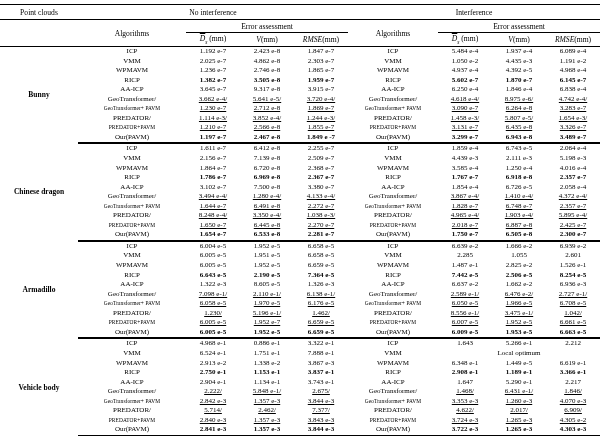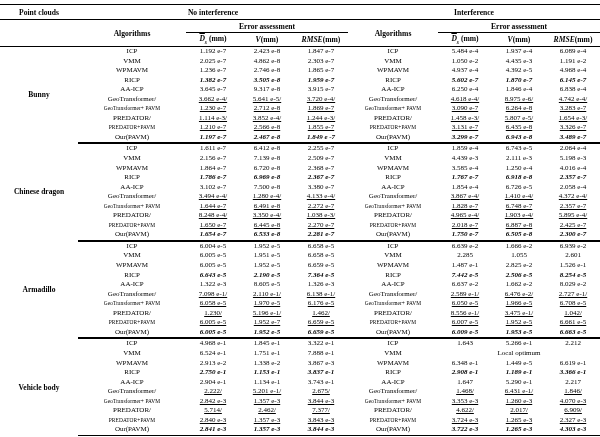--- a/index.html
+++ b/index.html
@@ -8,34 +8,34 @@
     padding-top: 4px;
     font-family: "Liberation Serif", "DejaVu Serif", serif;
     color: #000;
     -webkit-font-smoothing: antialiased;
   }
   table {
     border-collapse: collapse; table-layout: fixed; width: 600px;
     border-top: 1.5px solid #000;
   }
   th, td { padding: 0; text-align: center; vertical-align: middle; overflow: hidden; white-space: nowrap; }
-  thead th { font-weight: bold; font-size: 7.6px; }
+  thead th { font-weight: normal; font-size: 7.6px; }
   thead tr.r1 th { height: 14px; border-bottom: 1.2px solid #000; }
   thead tr.r2 th { height: 12px; margin-top: 29px; }
   thead th.ea { border-bottom: 0.9px solid #000; }
   thead tr.r3 th { height: 13px; }
   thead th.hb { border-bottom: 1.2px solid #000; }
   .it  { font-style: italic; }
   .ovl { text-decoration: overline; }
   sub  { font-size: 5.5px; }
   tbody td { font-size: 7px; line-height: 9.55px; height: 9.55px; }
   td.pc  { font-size: 7.5px; font-weight: bold; }
   td.alg { font-size: 7px; }
   td.alg.small { font-size: 5.4px; letter-spacing: 0.1px; }
-  td.val.bold { font-weight: bold; font-style: italic; }
+  td.val.bold { font-weight: bold; }
   td.val.underline { text-decoration: underline; }
   tr.group-end td { border-bottom: 2.5px double #000; }
   tr.table-end td { border-bottom: 3.5px double #000; }
 </style>
 </head>
 <body>
 
 <table>
   <colgroup>
     <col style="width:78px">
@@ -315,21 +315,21 @@
         <td class="val bold">8.254 e-5</td>
       </tr>
       <tr>
         <td class="alg">AA-ICP</td>
         <td class="val">1.322 e-3</td>
         <td class="val">8.605 e-5</td>
         <td class="val">1.326 e-3</td>
         <td class="alg">AA-ICP</td>
         <td class="val">6.637 e-2</td>
         <td class="val">1.662 e-2</td>
-        <td class="val">8.029 e-2</td>
+        <td class="val">6.936 e-3</td>
       </tr>
       <tr>
         <td class="alg">GeoTransformer/</td>
         <td class="val underline">7.098 e-1/</td>
         <td class="val underline">2.110 e-1/</td>
         <td class="val underline">6.138 e-1/</td>
         <td class="alg">GeoTransformer/</td>
         <td class="val underline">2.589 e-1/</td>
         <td class="val underline">6.476 e-2/</td>
         <td class="val underline">2.727 e-1/</td>
@@ -371,21 +371,21 @@
         <td class="val bold">6.659 e-5</td>
         <td class="alg">Our(PAVM)</td>
         <td class="val bold">6.009 e-5</td>
         <td class="val bold">1.953 e-5</td>
         <td class="val bold">6.663 e-5</td>
       </tr>
       <tr>
         <td rowspan="10" class="pc">Vehicle body</td>
         <td class="alg">ICP</td>
         <td class="val">4.968 e-1</td>
-        <td class="val">1.845 e-1</td>
+        <td class="val">0.886 e-1</td>
         <td class="val">3.322 e-1</td>
         <td class="alg">ICP</td>
         <td class="val">1.643</td>
         <td class="val">5.266 e-1</td>
         <td class="val">2.212</td>
       </tr>
       <tr>
         <td class="alg">VMM</td>
         <td class="val">6.524 e-1</td>
         <td class="val">1.751 e-1</td>
@@ -419,21 +419,21 @@
         <td class="val">1.134 e-1</td>
         <td class="val">3.743 e-1</td>
         <td class="alg">AA-ICP</td>
         <td class="val">1.647</td>
         <td class="val">5.290 e-1</td>
         <td class="val">2.217</td>
       </tr>
       <tr>
         <td class="alg">GeoTransformer/</td>
         <td class="val underline">2.222/</td>
-        <td class="val underline">5.201 e-1/</td>
+        <td class="val underline">5.848 e-1/</td>
         <td class="val underline">2.675/</td>
         <td class="alg">GeoTransformer/</td>
         <td class="val underline">1.468/</td>
         <td class="val underline">6.431 e-1/</td>
         <td class="val underline">1.846/</td>
       </tr>
       <tr>
         <td class="alg small">GeoTransformer+ PAVM</td>
         <td class="val underline">2.842 e-3</td>
         <td class="val underline">1.357 e-3</td>
@@ -454,21 +454,21 @@
         <td class="val underline">6.909/</td>
       </tr>
       <tr>
         <td class="alg small">PREDATOR+PAVM</td>
         <td class="val underline">2.840 e-3</td>
         <td class="val underline">1.357 e-3</td>
         <td class="val underline">3.843 e-3</td>
         <td class="alg small">PREDATOR+PAVM</td>
         <td class="val underline">3.724 e-3</td>
         <td class="val underline">1.265 e-3</td>
-        <td class="val underline">2.327 e-3</td>
+        <td class="val underline">4.305 e-2</td>
       </tr>
       <tr class="group-end table-end">
         <td class="alg">Our(PAVM)</td>
         <td class="val bold">2.841 e-3</td>
         <td class="val bold">1.357 e-3</td>
         <td class="val bold">3.844 e-3</td>
         <td class="alg">Our(PAVM)</td>
         <td class="val bold">3.722 e-3</td>
         <td class="val bold">1.265 e-3</td>
         <td class="val bold">4.303 e-3</td>

